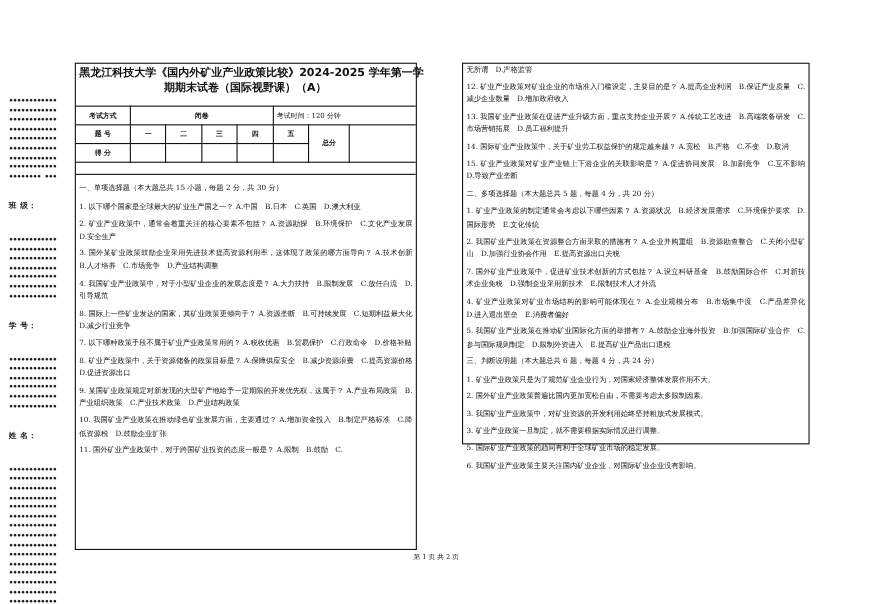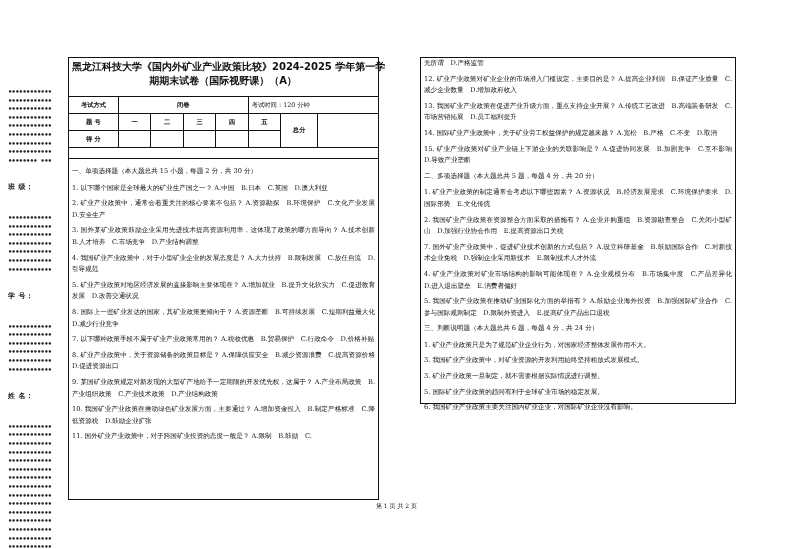--- a/index.html
+++ b/index.html
@@ -144,21 +144,20 @@
     </tr>
   </tbody>
     </table>
   <div class="spacer"></div>
   <div class="content">
     <div class="sec">一、单项选择题（本大题总共 15 小题，每题 2 分，共 30 分）</div>
     <div class="q">1. 以下哪个国家是全球最大的矿业生产国之一？ A.中国　B.日本　C.英国　D.澳大利亚</div>
     <div class="q">2. 矿业产业政策中，通常会着重关注的核心要素不包括？ A.资源勘探　B.环境保护　C.文化产业发展　D.安全生产</div>
     <div class="q">3. 国外某矿业政策鼓励企业采用先进技术提高资源利用率，这体现了政策的哪方面导向？ A.技术创新　B.人才培养　C.市场竞争　D.产业结构调整</div>
     <div class="q">4. 我国矿业产业政策中，对于小型矿业企业的发展态度是？ A.大力扶持　B.限制发展　C.放任自流　D.引导规范</div>
-    <div class="q">5. 矿业产业政策对地区经济发展的直接影响主要体现在？ A.增加就业　B.提升文化软实力　C.促进教育发展　D.改善交通状况</div>
     <div class="q">8. 国际上一些矿业发达的国家，其矿业政策更倾向于？ A.资源垄断　B.可持续发展　C.短期利益最大化　D.减少行业竞争</div>
     <div class="q">7. 以下哪种政策手段不属于矿业产业政策常用的？ A.税收优惠　B.贸易保护　C.行政命令　D.价格补贴</div>
     <div class="q">8. 矿业产业政策中，关于资源储备的政策目标是？ A.保障供应安全　B.减少资源浪费　C.提高资源价格　D.促进资源出口</div>
     <div class="q">9. 某国矿业政策规定对新发现的大型矿产地给予一定期限的开发优先权，这属于？ A.产业布局政策　B.产业组织政策　C.产业技术政策　D.产业结构政策</div>
     <div class="q">10. 我国矿业产业政策在推动绿色矿业发展方面，主要通过？ A.增加资金投入　B.制定严格标准　C.降低资源税　D.鼓励企业扩张</div>
     <div class="q">11. 国外矿业产业政策中，对于跨国矿业投资的态度一般是？ A.限制　B.鼓励　C.</div>
   </div>
 </div>
 
 <div class="panel right">
@@ -169,20 +168,21 @@
     <div class="q">14. 国际矿业产业政策中，关于矿业劳工权益保护的规定越来越？ A.宽松　B.严格　C.不变　D.取消</div>
     <div class="q">15. 矿业产业政策对矿业产业链上下游企业的关联影响是？ A.促进协同发展　B.加剧竞争　C.互不影响　D.导致产业垄断</div>
     <div class="sec">二、多项选择题（本大题总共 5 题，每题 4 分，共 20 分）</div>
     <div class="q">1. 矿业产业政策的制定通常会考虑以下哪些因素？ A.资源状况　B.经济发展需求　C.环境保护要求　D.国际形势　E.文化传统</div>
     <div class="q">2. 我国矿业产业政策在资源整合方面采取的措施有？ A.企业并购重组　B.资源勘查整合　C.关闭小型矿山　D.加强行业协会作用　E.提高资源出口关税</div>
     <div class="q">7. 国外矿业产业政策中，促进矿业技术创新的方式包括？ A.设立科研基金　B.鼓励国际合作　C.对新技术企业免税　D.强制企业采用新技术　E.限制技术人才外流</div>
     <div class="q">4. 矿业产业政策对矿业市场结构的影响可能体现在？ A.企业规模分布　B.市场集中度　C.产品差异化　D.进入退出壁垒　E.消费者偏好</div>
     <div class="q">5. 我国矿业产业政策在推动矿业国际化方面的举措有？ A.鼓励企业海外投资　B.加强国际矿业合作　C.参与国际规则制定　D.限制外资进入　E.提高矿业产品出口退税</div>
     <div class="sec">三、判断说明题（本大题总共 6 题，每题 4 分，共 24 分）</div>
     <div class="q">1. 矿业产业政策只是为了规范矿业企业行为，对国家经济整体发展作用不大。</div>
+    <div class="q">2. 国外矿业产业政策普遍比国内更加宽松自由，不需要考虑太多限制因素。</div>
     <div class="q">3. 我国矿业产业政策中，对矿业资源的开发利用始终坚持粗放式发展模式。</div>
     <div class="q">3. 矿业产业政策一旦制定，就不需要根据实际情况进行调整。</div>
     <div class="q">5. 国际矿业产业政策的趋同有利于全球矿业市场的稳定发展。</div>
     <div class="q">6. 我国矿业产业政策主要关注国内矿业企业，对国际矿业企业没有影响。</div>
   </div>
 </div>
 
 <div class="footer">第 1 页 共 2 页</div>
 
 </body></html>

